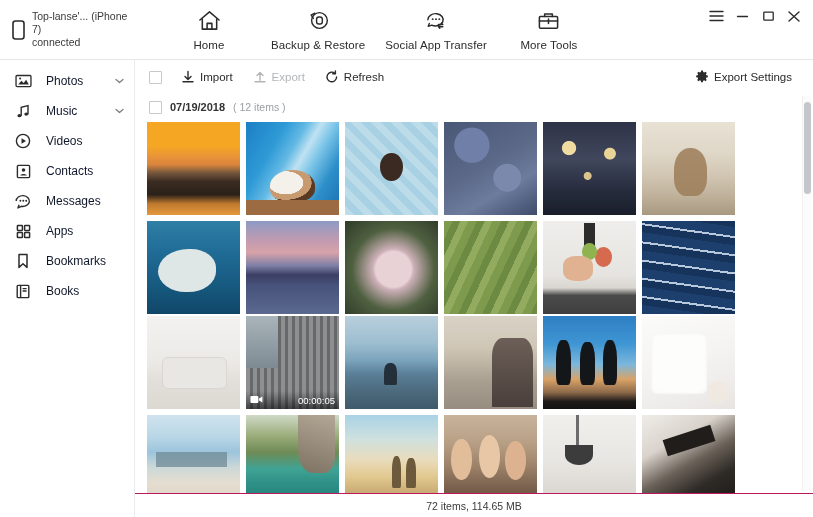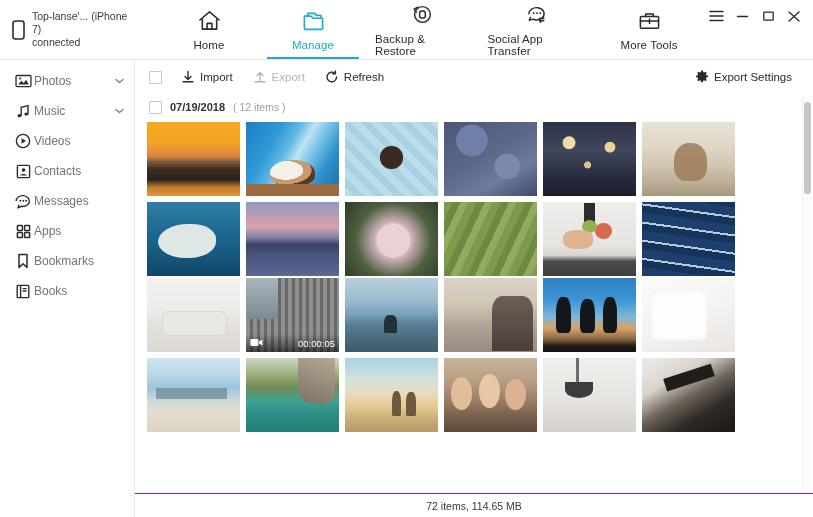--- a/index.html
+++ b/index.html
@@ -96,24 +96,24 @@
     width: 135px;
     flex: 0 0 135px;
     background: #ffffff;
     border-right: 1px solid #e9ebed;
     padding-top: 6px;
   }
   .side-item {
     height: 30px;
     display: flex;
     align-items: center;
-    gap: 2px;
+    gap: 14px;
     padding: 0 10px 0 14px;
     cursor: pointer;
-    color: #737373;
+    color: #0f172a;
   }
   .si-icon { width: 18px; display: flex; align-items: center; justify-content: center; line-height: 0; }
   .si-label { font-size: 12px; flex: 1; }
   .si-chev { line-height: 0; opacity: .75; }
 
   
   .content {
     flex: 1;
     position: relative;
     display: flex;
@@ -169,21 +169,21 @@
   .gh-count { font-size: 10.5px; color: #9b9ea1; }
 
   .grid {
     display: flex;
     flex-wrap: wrap;
     gap: 6px 6px;
     padding-top: 2px;
   }
   .thumb {
     position: relative;
-    width: 93px; height: 74px;
+    width: 93px; height: 93px;
     overflow: hidden;
     background: #eee;
     cursor: pointer;
     flex: 0 0 93px;
   }
   .thumb .img { position: absolute; inset: 0; }
   .vbadge {
     position: absolute;
     left: 0; right: 0; bottom: 0;
     height: 18px;
@@ -272,29 +272,20 @@
         <span class="nt-icon">
           <svg width="25" height="23" viewBox="0 0 26 24" fill="none" stroke="#2b2b2b" stroke-width="1.6" stroke-linejoin="round" stroke-linecap="round">
             <path d="M3 11.5 L13 3 L23 11.5"></path>
             <path d="M5.5 10.5 V21 H20.5 V10.5"></path>
             <path d="M10.5 21 V15 H15.5 V21"></path>
           </svg>
         </span>
         <span class="nt-label">Home</span>
       </div>
 
-      <div class="navtab active">
-        <span class="nt-icon">
-          <svg width="25" height="23" viewBox="0 0 26 24" fill="none" stroke="#1aacc8" stroke-width="1.7" stroke-linejoin="round" stroke-linecap="round">
-            <path d="M3.5 7.5 h7 l2 2.2 h10 v10.3 a1.2 1.2 0 0 1 -1.2 1.2 H4.7 a1.2 1.2 0 0 1 -1.2 -1.2 Z"></path>
-            <path d="M7 7.5 V4.6 h7.2 l1.9 2.1 h4.6 v3"></path>
-          </svg>
-        </span>
-        <span class="nt-label">Manage</span>
-      </div>
 
       <div class="navtab">
         <span class="nt-icon">
           <svg width="25" height="23" viewBox="0 0 26 24" fill="none" stroke="#2b2b2b" stroke-width="1.5" stroke-linecap="round">
             <circle cx="14" cy="12" r="8.2"></circle>
             <rect x="11" y="8.4" width="6" height="7.2" rx="2.4"></rect>
             <path d="M9.2 4.4 L5.4 6.4 L7.6 9.9"></path>
           </svg>
         </span>
         <span class="nt-label">Backup &amp; Restore</span>

